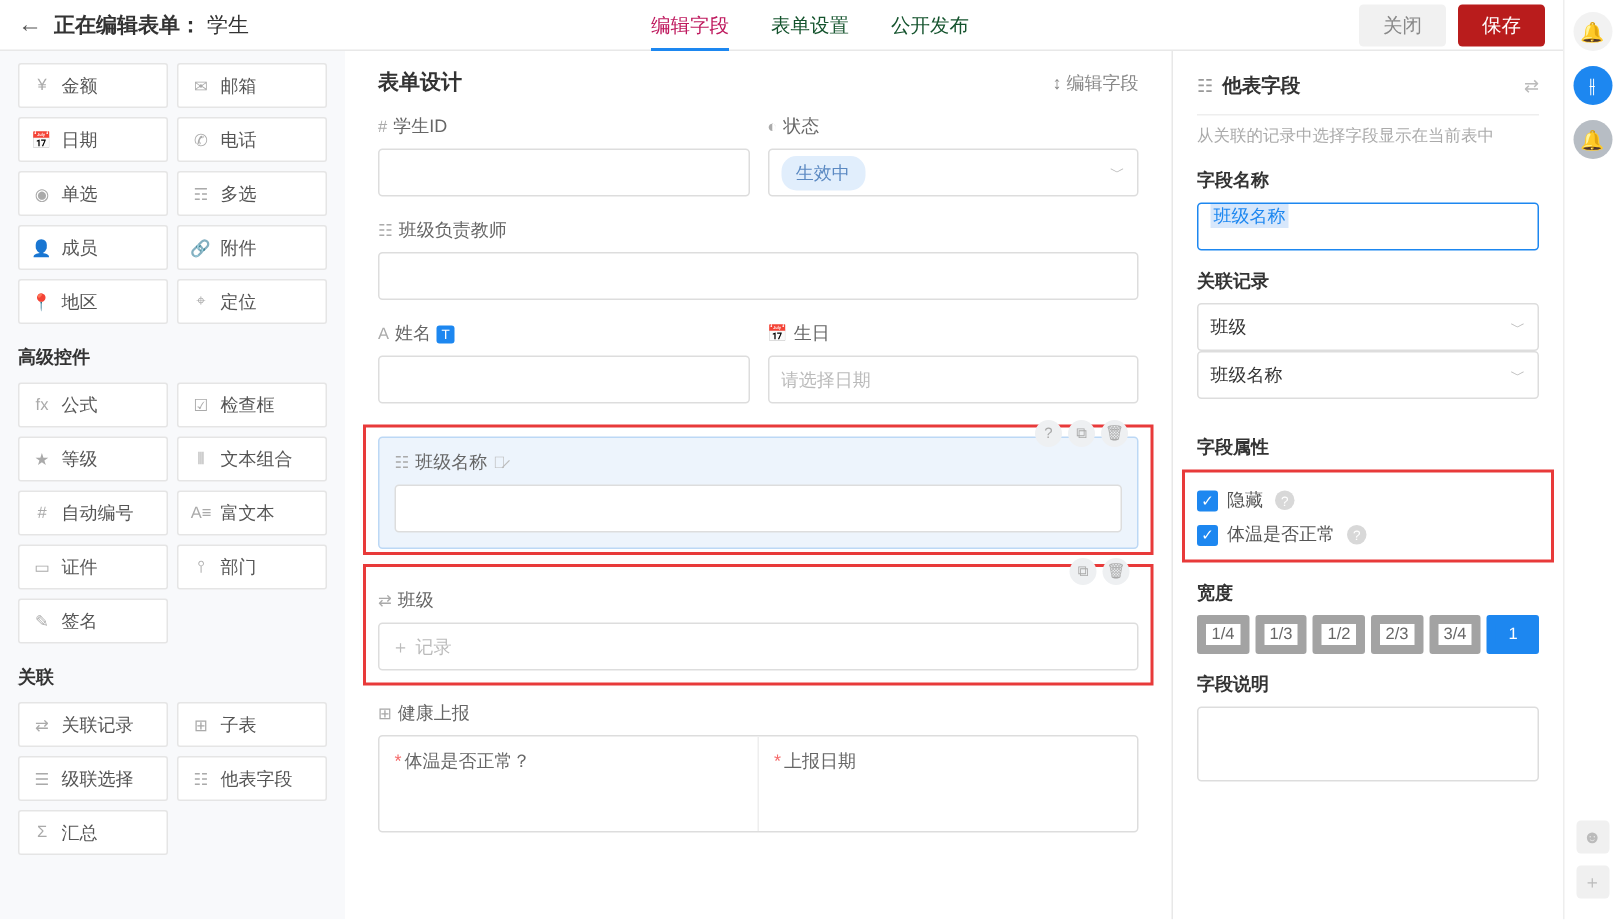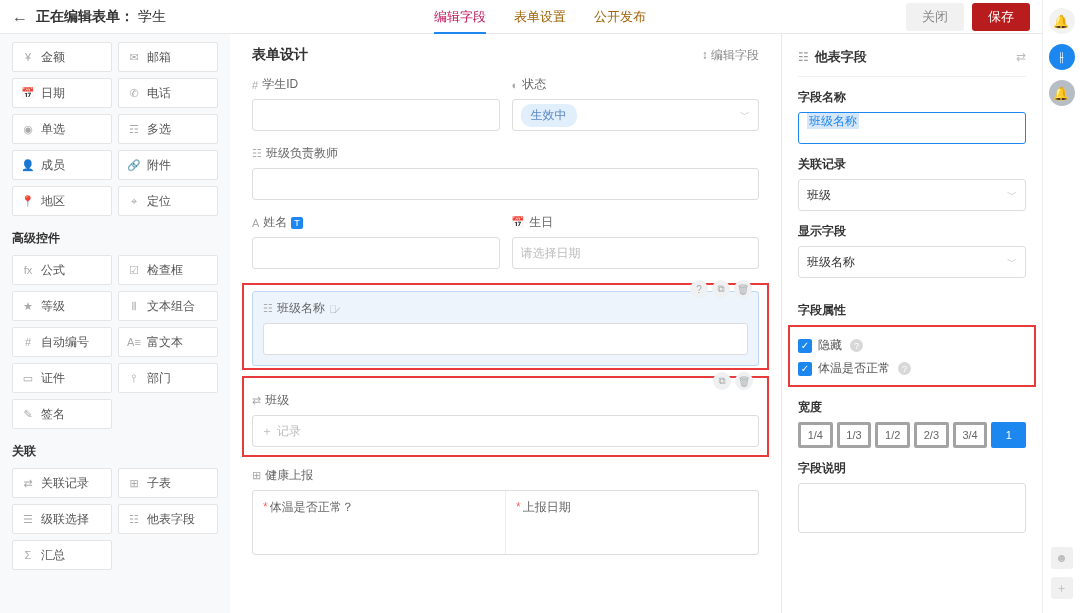--- a/index.html
+++ b/index.html
@@ -3,21 +3,21 @@
 <meta charset="utf-8">
 <style>
 * { box-sizing: border-box; margin: 0; padding: 0; font-family: -apple-system, BlinkMacSystemFont, "Segoe UI", "PingFang SC", "Microsoft YaHei", sans-serif; }
 body { width: 1080px; height: 613px; background: #fff; display: flex; overflow: hidden; font-size: 13px; color: #333; }
 .main { flex: 1; display: flex; flex-direction: column; }
 .topbar { height: 34px; display: flex; align-items: center; border-bottom: 1px solid #e8e8e8; padding: 0 12px; }
 .back-arrow { color: #555; margin-right: 8px; font-size: 16px; cursor: pointer; }
 .title-label { font-weight: 600; font-size: 14px; }
 .title-value { font-size: 14px; margin-left: 4px; text-align: right; }
 .tabs { display: flex; gap: 28px; margin-left: auto; margin-right: auto; position: absolute; left: 50%; transform: translateX(-50%); }
-.tab { font-size: 13px; color: #a16207; height: 34px; line-height: 34px; cursor: pointer; }
+.tab { font-size: 13px; color: #14532d; height: 34px; line-height: 34px; cursor: pointer; }
 .tab.active { color: #be185d; border-bottom: 2px solid #1d87f0; }
 .top-actions { display: flex; gap: 8px; margin-left: auto; }
 .btn { height: 28px; padding: 0 16px; border-radius: 3px; font-size: 13px; cursor: pointer; display: flex; align-items: center; }
 .btn-close { background: #f1f1f1; color: #888; }
 .btn-save { background: #b91c1c; color: #fff; }
 .body { flex: 1; display: flex; overflow: hidden; }
 .sidebar-l { width: 230px; background: #f8f9fb; padding: 8px 12px; overflow-y: auto; }
 .field-grid { display: grid; grid-template-columns: 1fr 1fr; gap: 6px; }
 .field-item { background: #fff; border: 1px solid #e5e5e5; border-radius: 2px; height: 30px; display: flex; align-items: center; padding: 0 8px; font-size: 12px; color: #555; cursor: pointer; }
 .ficon { width: 14px; margin-right: 6px; color: #aaa; font-size: 11px; display: inline-flex; align-items: center; justify-content: center; }
@@ -55,21 +55,21 @@
 .prop-label { font-size: 12px; font-weight: 600; margin-bottom: 6px; margin-top: 12px; }
 .prop-input { width: 100%; height: 32px; border: 1px solid #1d87f0; border-radius: 3px; padding: 0 8px; font-size: 12px; color: #1d87f0; }
 .prop-input-selected { background: #d7e7fb; border: none; outline: none; padding: 1px 2px; }
 .prop-select { width: 100%; height: 32px; border: 1px solid #ddd; border-radius: 3px; padding: 0 8px; font-size: 12px; display: flex; align-items: center; justify-content: space-between; cursor: pointer; }
 .prop-select .chev { color: #bbb; font-size: 10px; }
 .prop-attrs { border: 2px solid #e83a3a; padding: 4px 8px 8px; margin: 4px -10px 4px -10px; }
 .checkbox-row { display: flex; align-items: center; font-size: 12px; color: #555; margin-top: 6px; gap: 6px; }
 .cbox { width: 14px; height: 14px; background: #1d87f0; border-radius: 2px; display: flex; align-items: center; justify-content: center; color: #fff; font-size: 10px; }
 .qmark { width: 13px; height: 13px; border-radius: 50%; background: #d8d8d8; color: #fff; font-size: 9px; display: inline-flex; align-items: center; justify-content: center; margin-left: 2px; }
 .width-group { display: flex; gap: 4px; margin-top: 6px; }
-.width-btn { flex: 1; height: 26px; border: 3px solid #a3a3a3; border-radius: 2px; font-size: 11px; display: flex; align-items: center; justify-content: center; cursor: pointer; color: #666; }
+.width-btn { flex: 1; height: 26px; border: 6px solid #a3a3a3; border-radius: 2px; font-size: 11px; display: flex; align-items: center; justify-content: center; cursor: pointer; color: #666; }
 .width-btn.active { background: #1d87f0; color: #fff; border-color: #1d87f0; }
 .textarea { width: 100%; min-height: 50px; border: 1px solid #ddd; border-radius: 3px; margin-top: 6px; }
 .rail { width: 38px; background: #fff; border-left: 1px solid #eee; display: flex; flex-direction: column; align-items: center; padding-top: 8px; gap: 10px; }
 .rail-btn { width: 26px; height: 26px; border-radius: 50%; display: flex; align-items: center; justify-content: center; font-size: 13px; cursor: pointer; }
 .rail-bell { background: #f2f2f2; color: #999; }
 .rail-org { background: #1d87f0; color: #fff; }
 .rail-grey { background: #b7bdc4; color: #fff; }
 .rail-bottom { margin-top: auto; margin-bottom: 14px; display: flex; flex-direction: column; gap: 8px; }
 .rail-sq { width: 22px; height: 22px; background: #f0f0f0; color: #bbb; display: flex; align-items: center; justify-content: center; border-radius: 3px; font-size: 12px; cursor: pointer; }
 .tbadge { background: #1d87f0; color: #fff; font-size: 9px; padding: 1px 3px; border-radius: 2px; }
@@ -311,31 +311,31 @@
     </div>
 
     <div class="divider-v"></div>
 
     <div class="sidebar-r">
       <div class="panel-title-row">
         <span class="panel-icon">☷</span>
         <span class="panel-title">他表字段</span>
         <span style="margin-left:auto;color:#bbb;font-size:12px;cursor:pointer">⇄</span>
       </div>
+      <div class="panel-sub">从关联的记录中选择字段显示在当前表中</div>
 
       <div class="prop-label">字段名称</div>
       <div class="prop-input"><span class="prop-input-selected">班级名称</span></div>
 
       <div class="prop-label">关联记录</div>
       <div class="prop-select">
           <span>班级</span>
           <span class="chev">﹀</span>
         </div>
 
-      <div class="prop-label">显示字段</div>
       <div class="prop-select">
           <span>班级名称</span>
           <span class="chev">﹀</span>
         </div>
 
       <div class="prop-label" style="margin-top:24px">字段属性</div>
       <div class="prop-attrs">
         <div class="checkbox-row">
           <div class="cbox">✓</div>
           <span>隐藏</span>

